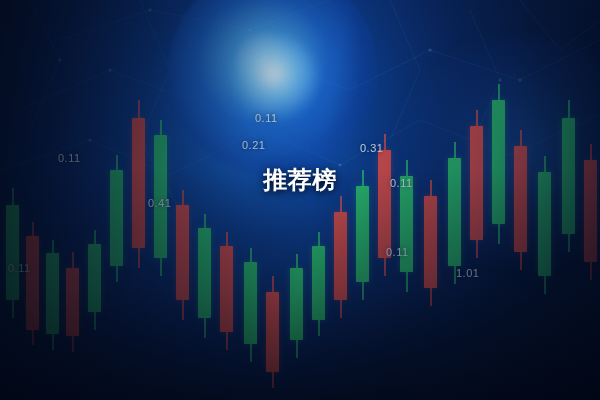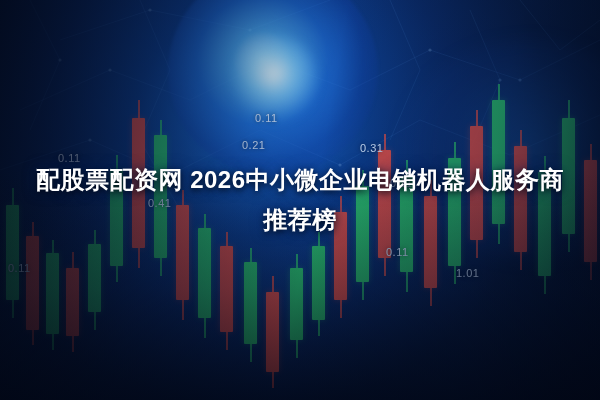--- a/index.html
+++ b/index.html
@@ -271,17 +271,16 @@
       <div class="price-label" style="left: 148px; top: 197px;">0.41</div>
       <div class="price-label" style="left: 8px; top: 262px;">0.11</div>
       <div class="price-label" style="left: 386px; top: 246px;">0.11</div>
       <div class="price-label" style="left: 456px; top: 267px;">1.01</div>
     </div>
 
   <div class="bg-dark-left"></div>
   <div class="bg-bottom-dark"></div>
 
   <div class="title-wrap">
-    <span class="title-line">配股票配资网 2026中小微企业电销机器人服务商</span>
     <span class="title-line">推荐榜</span>
   </div>
 
 </div>
 
 </body></html>

